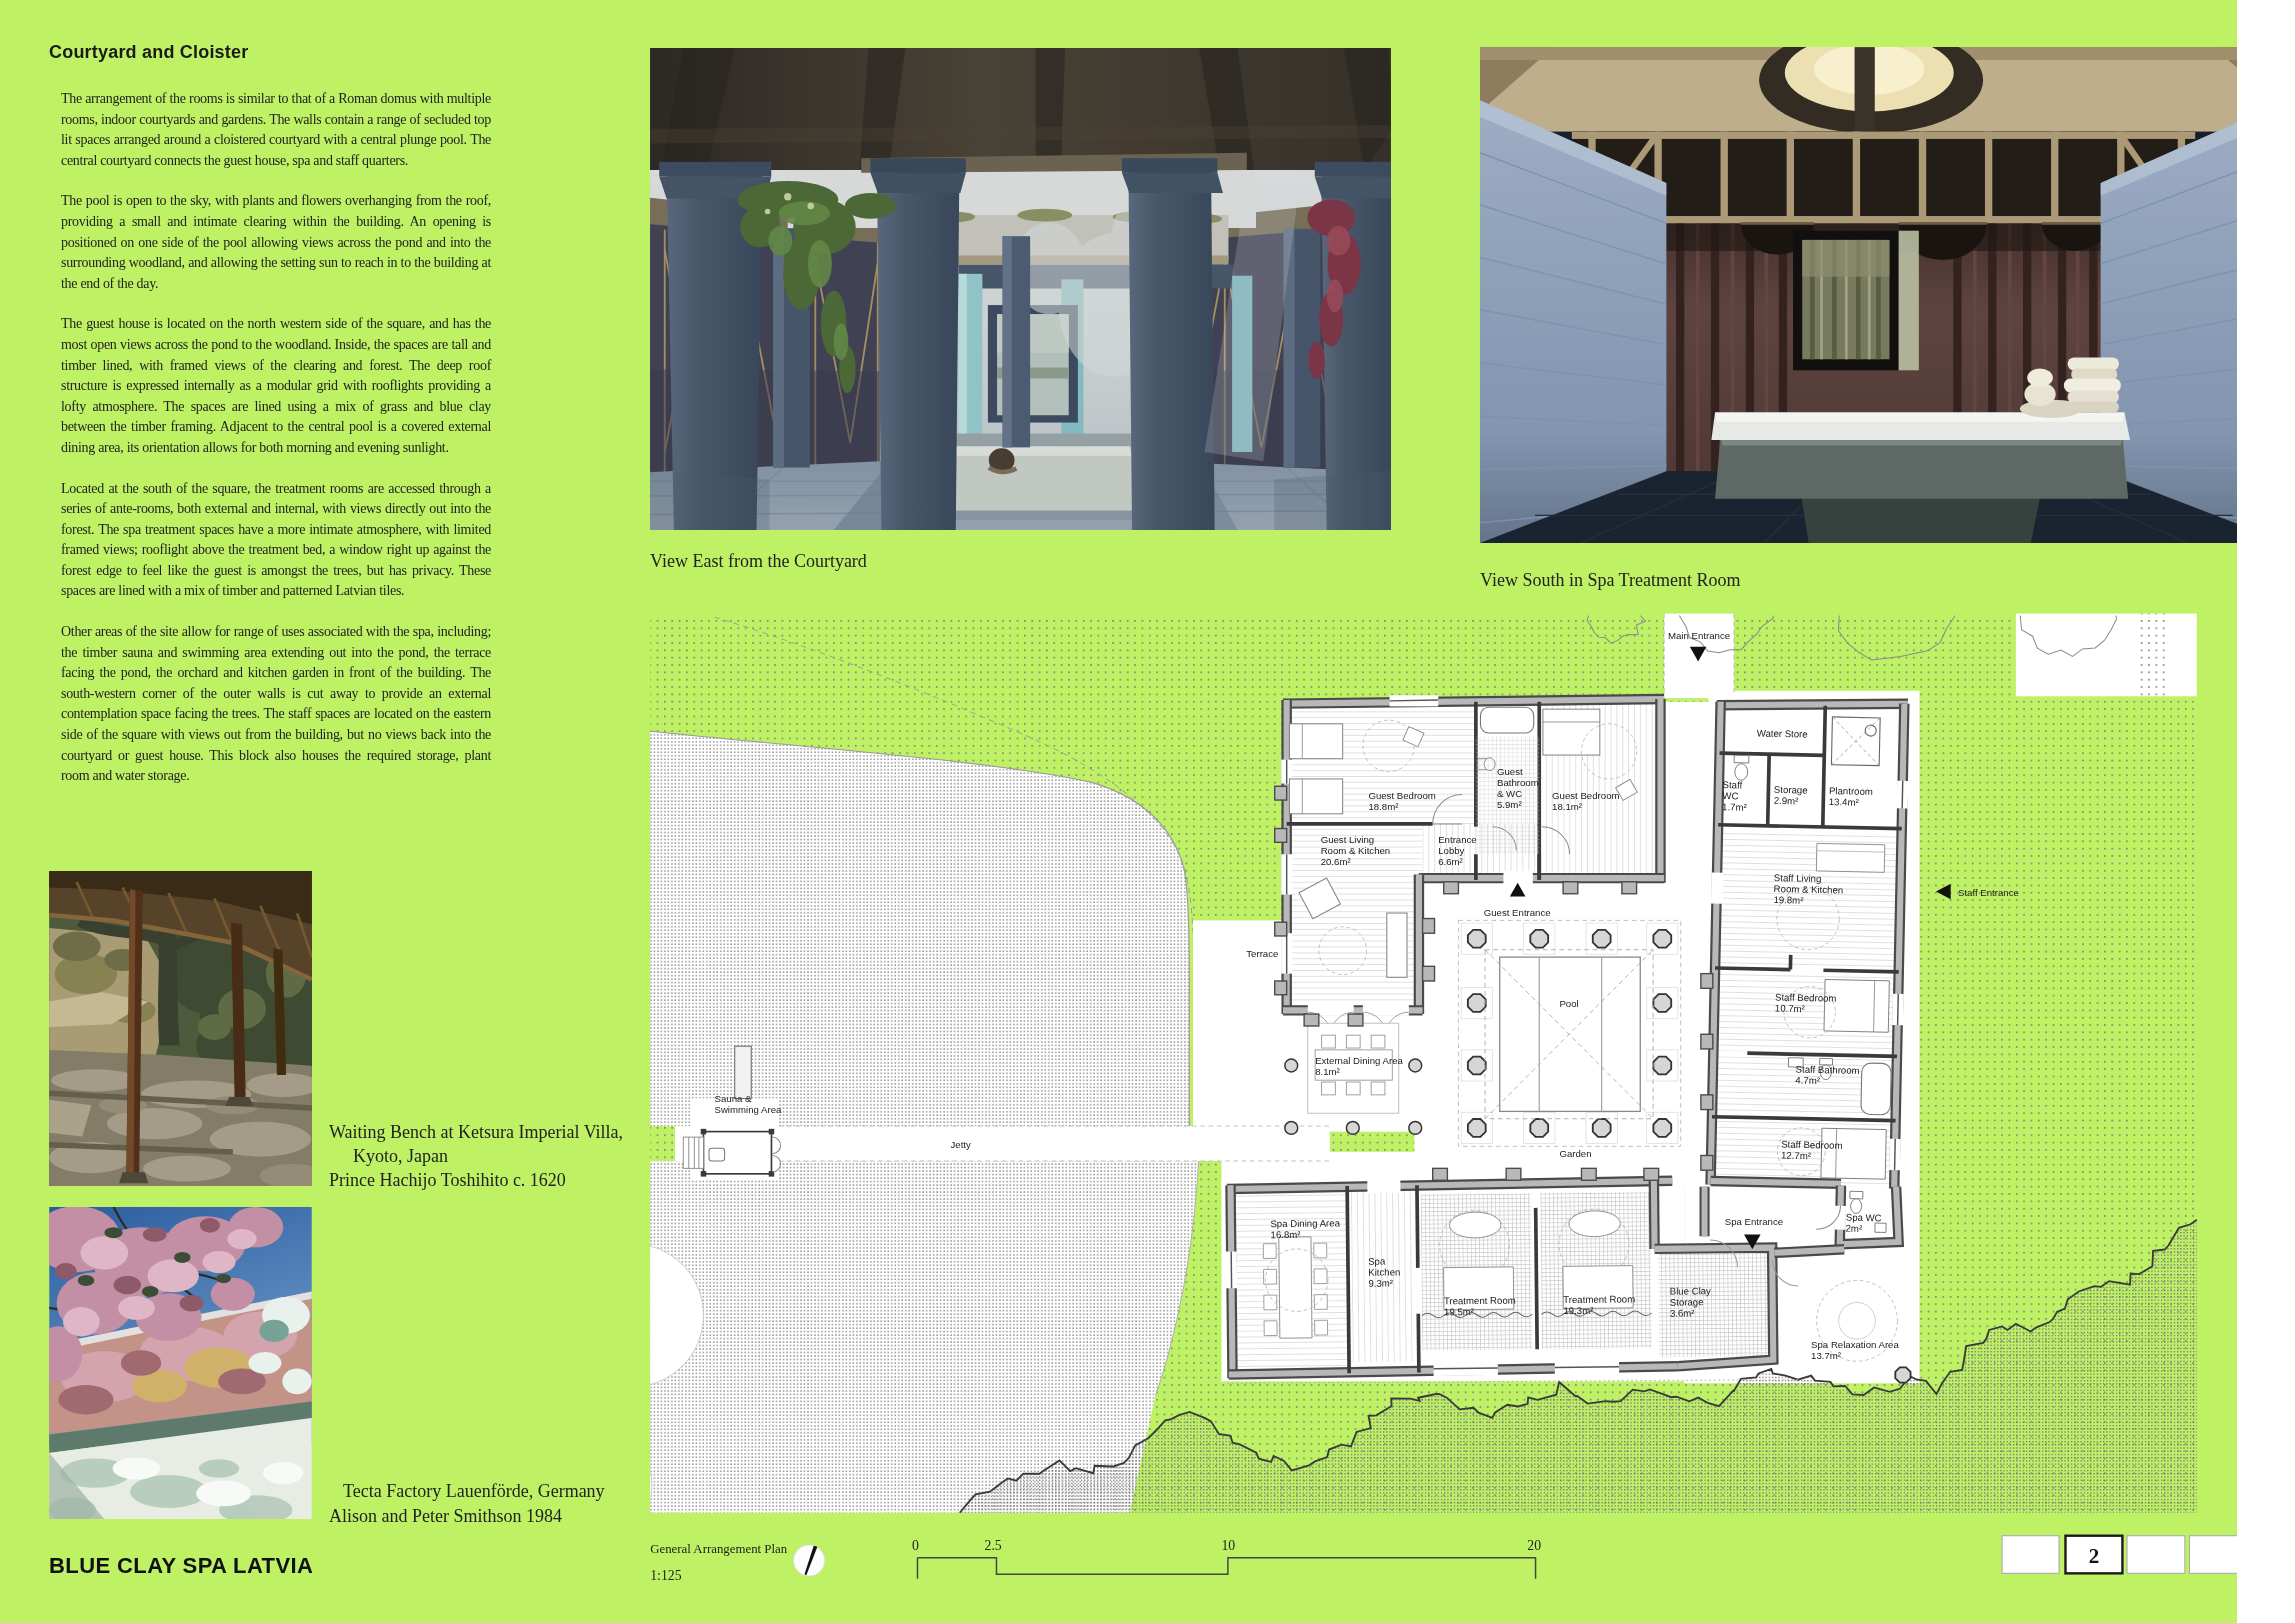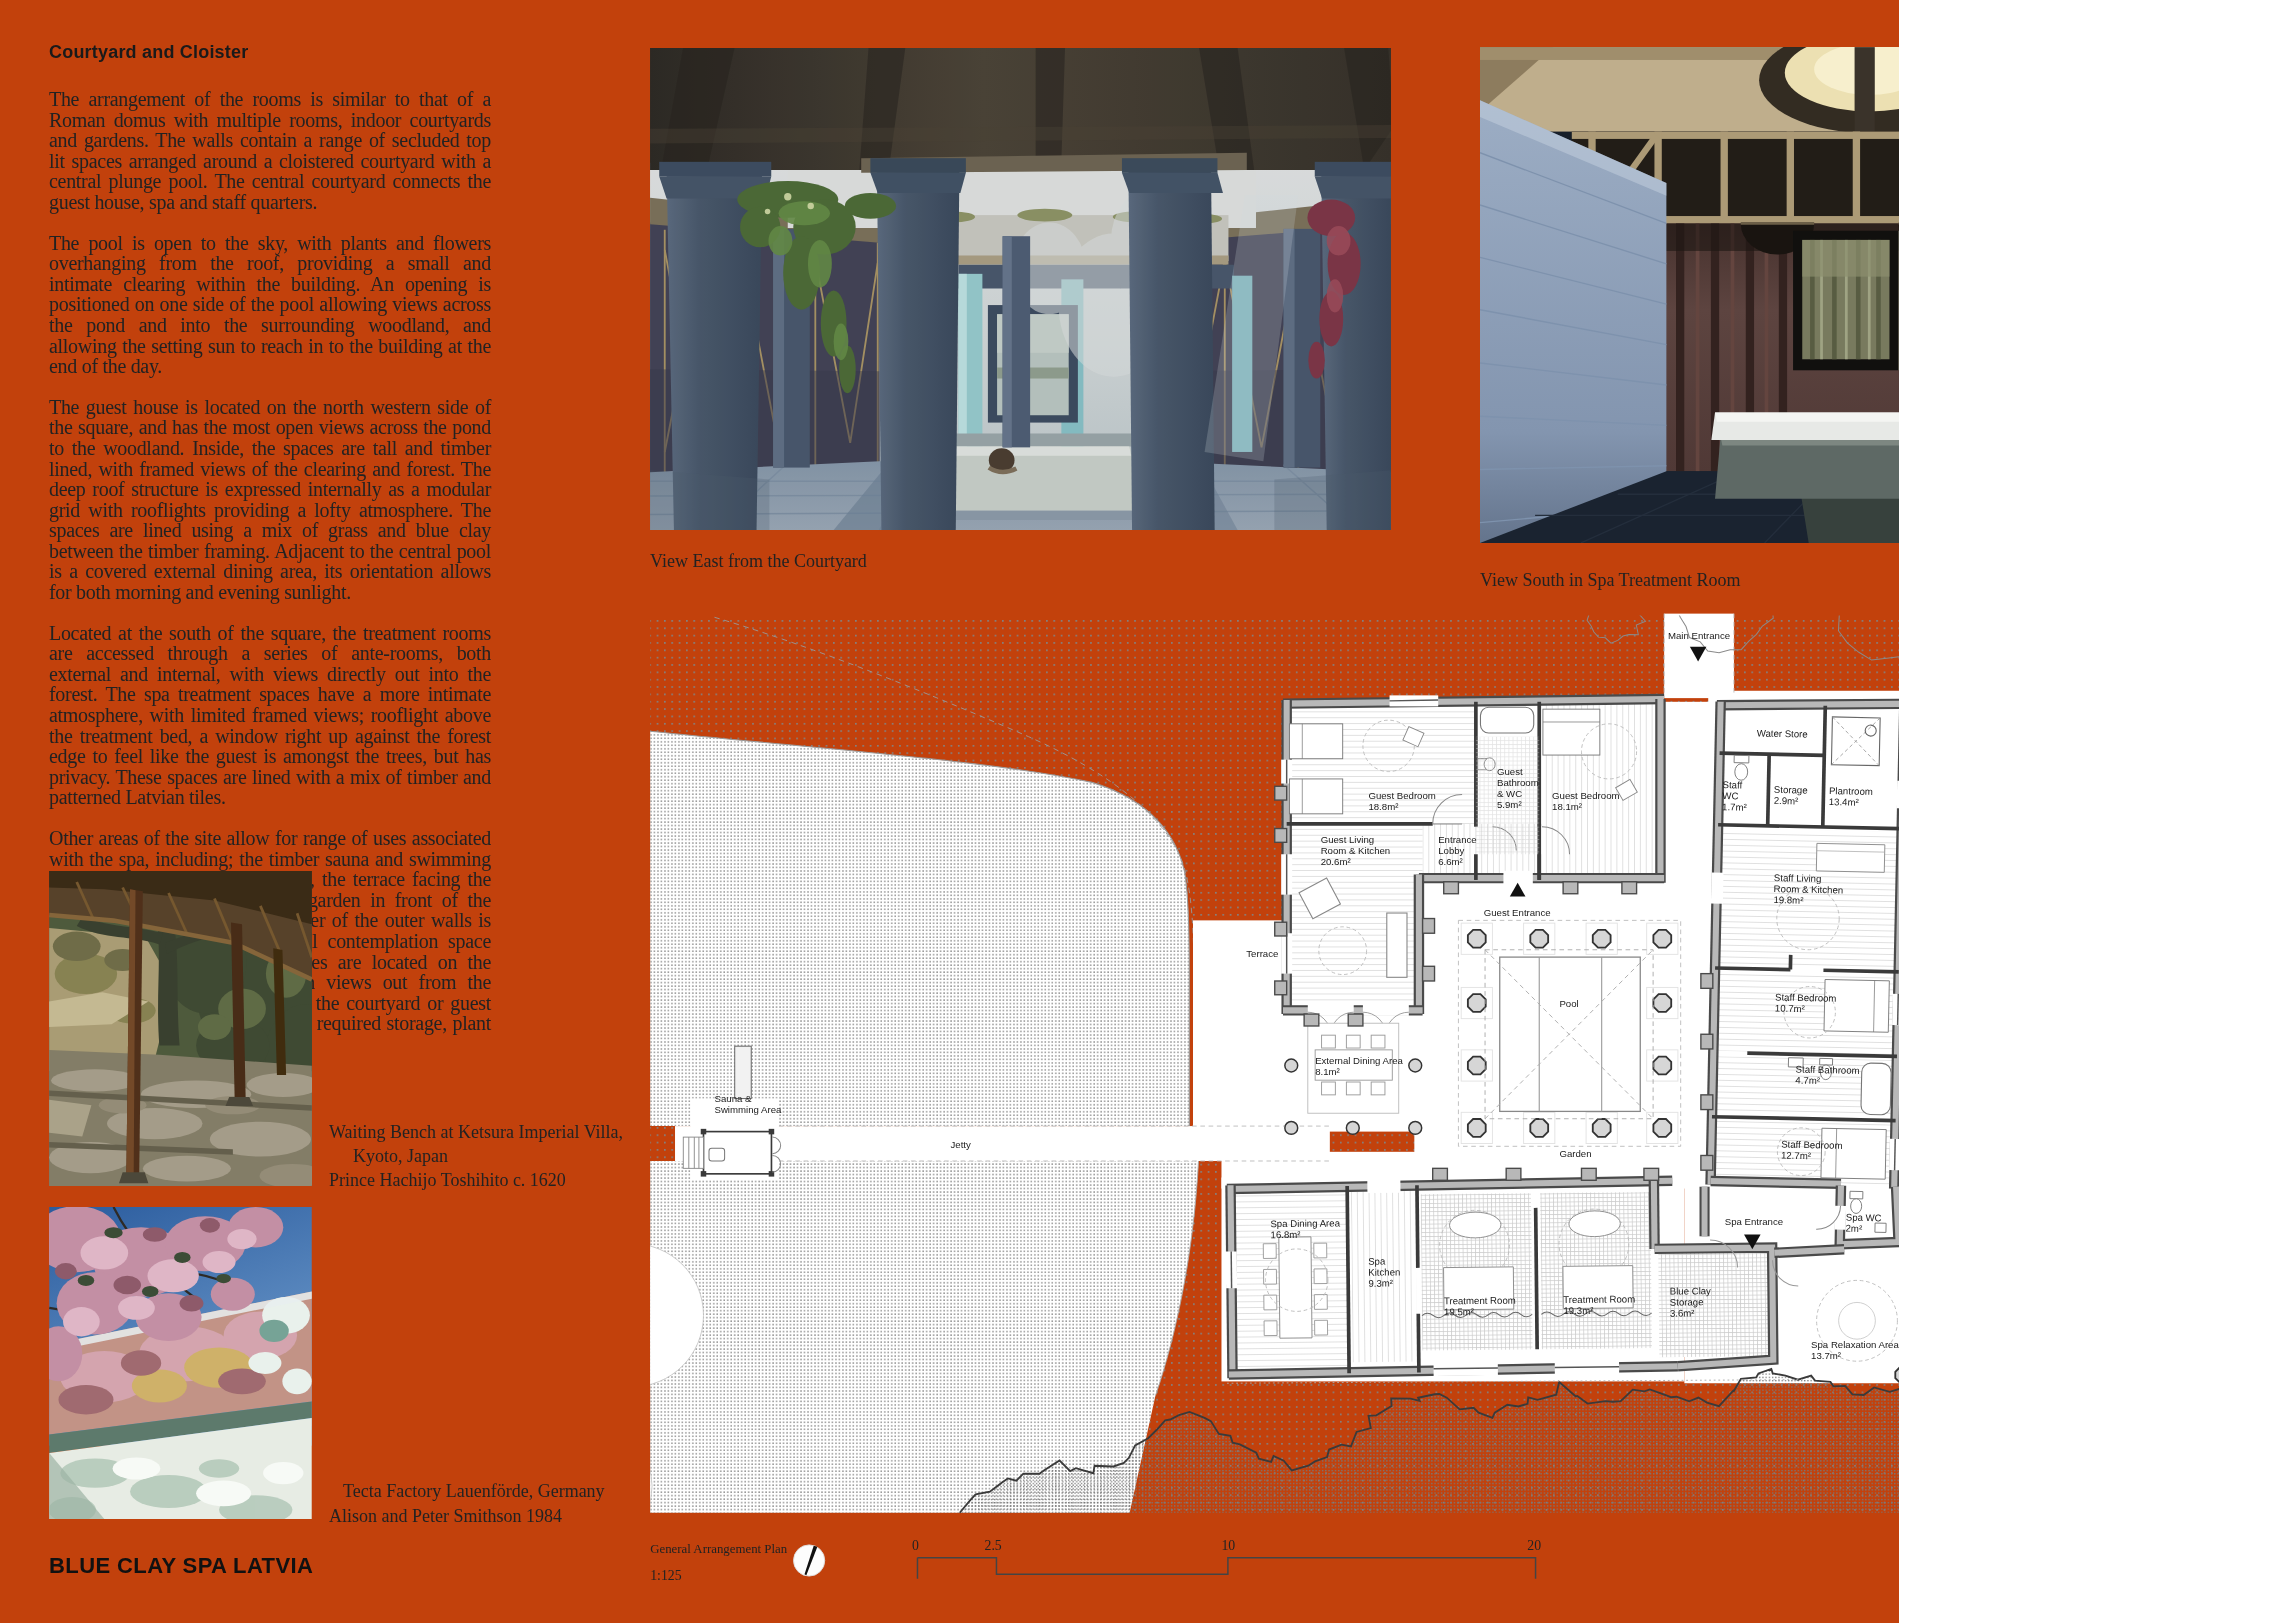--- a/index.html
+++ b/index.html
@@ -1,20 +1,20 @@
 <!DOCTYPE html>
 <html style="font-size:14.7px"><head>
 <meta charset="utf-8">
 <style>
   html,body{margin:0;padding:0;background:#fff;}
-  #page{position:relative;width:1899px;height:1624px;background:#c2410c;overflow:hidden;
+  #page{position:relative;width:2237px;height:1624px;background:#bef264;overflow:hidden;
         font-family:"Liberation Sans",sans-serif;}
   #leftcol{position:absolute;left:49px;top:42px;width:442px;color:#1a1a1a;}
   #leftcol h1{font-family:"Liberation Sans",sans-serif;font-size:18px;font-weight:bold;margin:0 0 0 0;letter-spacing:0.2px;}
-  #leftcol p{font-family:"Liberation Serif",serif;font-size:20px;line-height:20.6px;letter-spacing:-0.3px;text-align:justify;margin:0 0 20px 0;color:#222;}
+  #leftcol p{font-family:"Liberation Serif",serif;font-size:14px;line-height:20.6px;letter-spacing:-0.3px;text-align:justify;margin:0 0 20px 12px;color:#222;}
   .cap{position:absolute;font-family:"Liberation Serif",serif;font-size:18px;color:#222;}
   #title{position:absolute;left:49px;top:1553px;font-size:22px;font-weight:bold;letter-spacing:0.4px;color:#111;}
 </style>
 </head>
 <body>
 <div id="page">
 
   <div id="leftcol">
     <h1>Courtyard and Cloister</h1>
     <div style="height:26px"></div>

